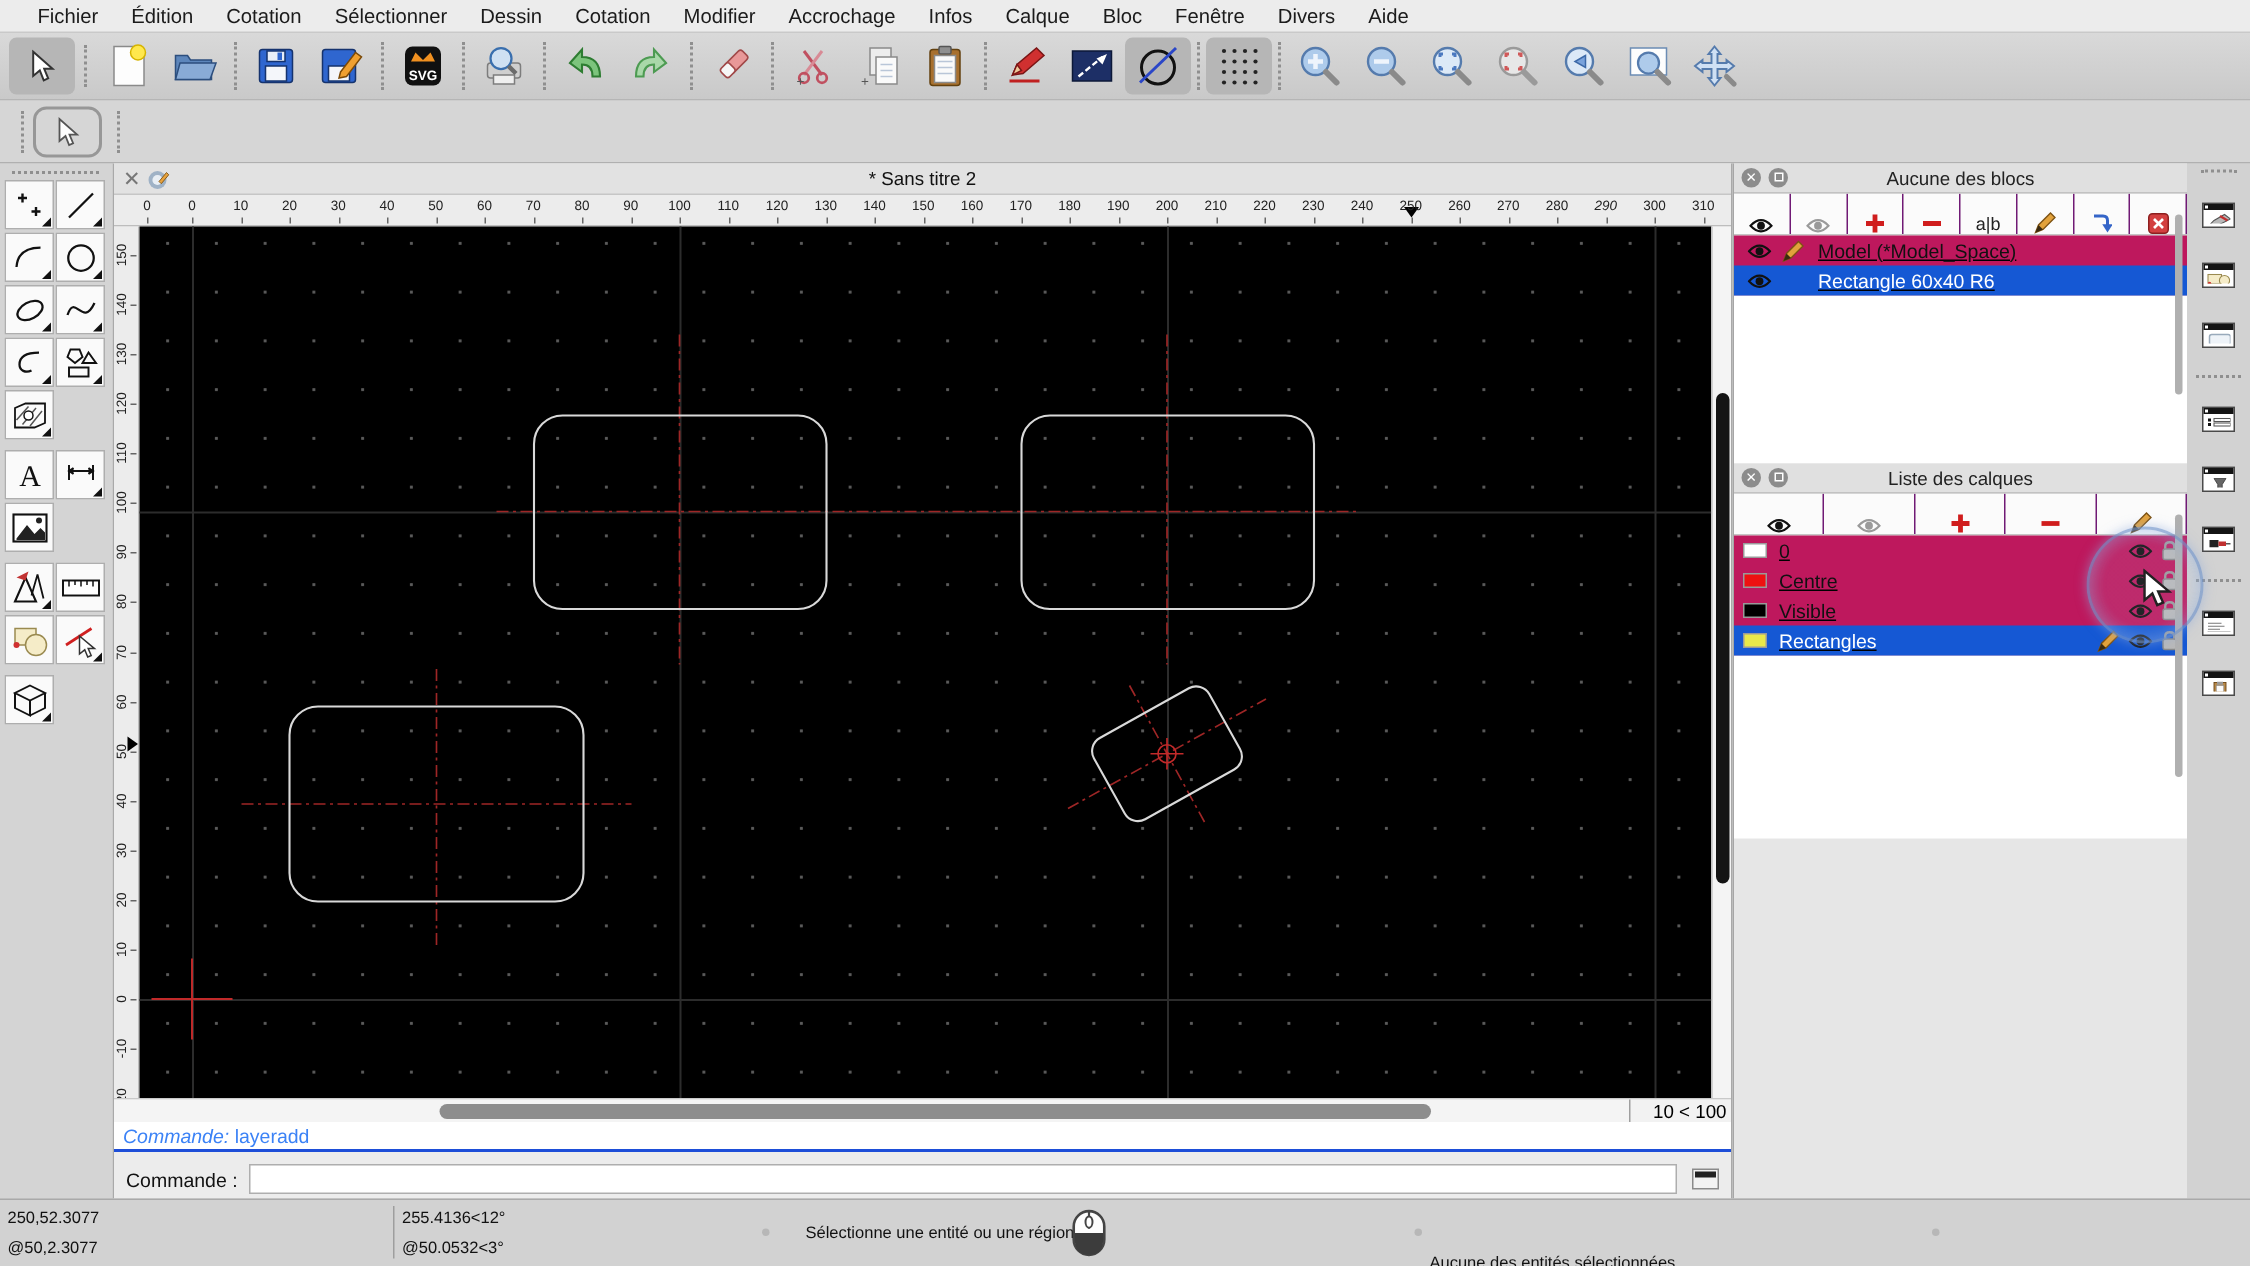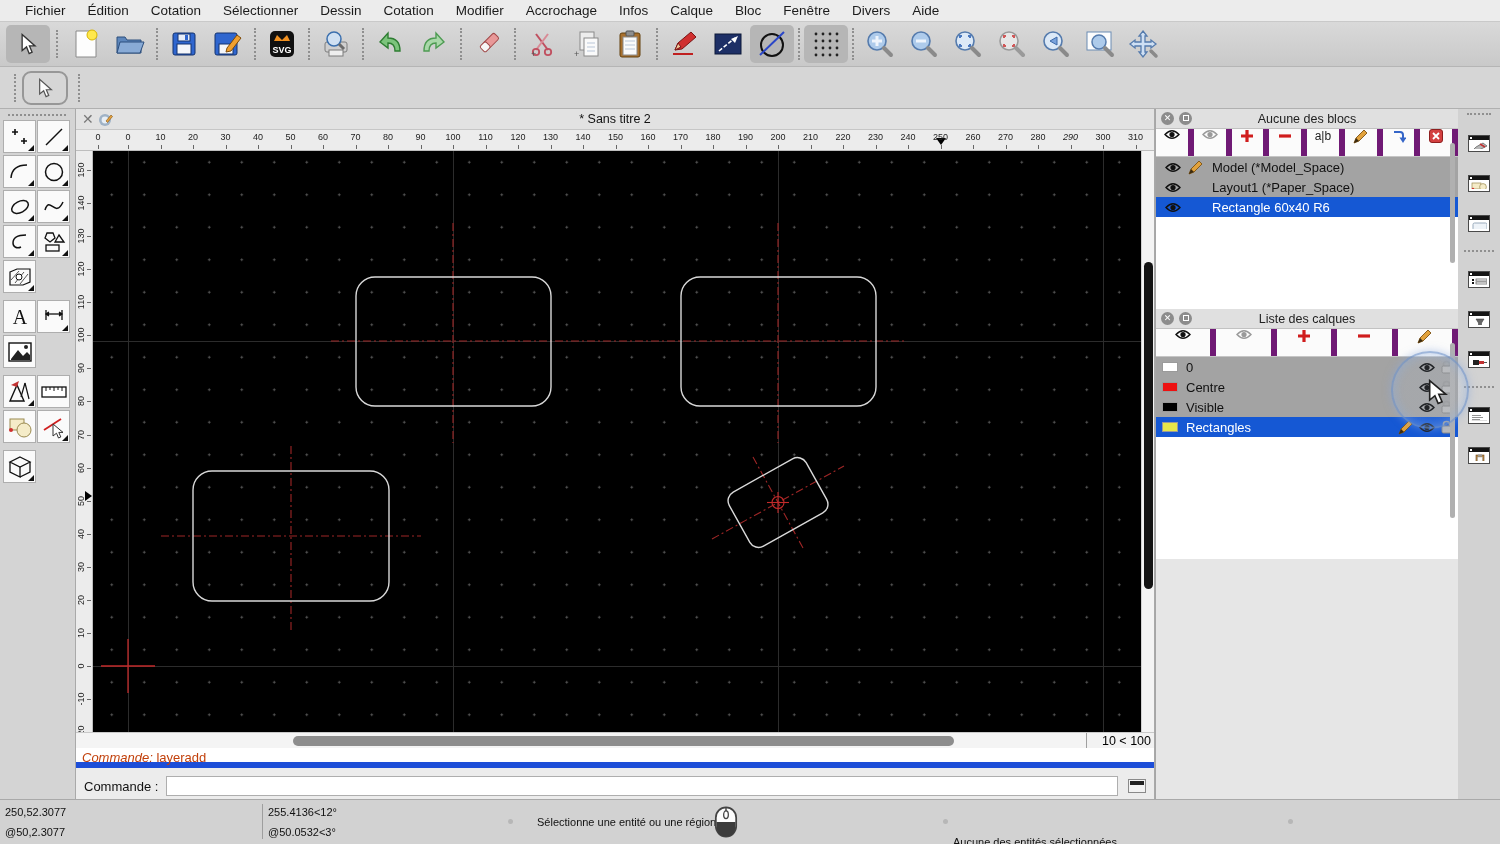--- a/index.html
+++ b/index.html
@@ -44,38 +44,38 @@
       linear-gradient(#2c2c2c 1px, transparent 1px),
       linear-gradient(90deg, #2c2c2c 1px, transparent 1px);
     background-size:32.5px 32.5px, 100% 325px, 325px 100%;
     background-position:2.5px 27.5px, 0 190px, 35px 0;}
   .v-scroll{width:13px;background:#f4f4f4;border-left:1px solid #d2d2d2;position:relative;flex:none;}
   .v-thumb{position:absolute;left:2px;top:111px;width:9px;height:327px;background:#141414;border-radius:5px;}
   .h-scrollrow{height:16px;display:flex;border-top:1px solid #c9c9c9;flex:none;}
   .h-track{flex:1;background:#f4f4f4;position:relative;}
   .h-thumb{position:absolute;left:217px;top:3px;width:661px;height:10px;background:#8d8d8d;border-radius:5px;}
   .scroll-corner{width:68px;background:#f2f2f2;border-left:1px solid #9f9f9f;font-size:12.5px;color:#000;text-align:right;padding:1px 3px 0 0;}
-  .history{height:20px;background:#fff;border-bottom:6px solid #1d4ed8;font-size:13px;color:#c2410c;padding:2px 0 0 6px;flex:none;}
+  .history{height:20px;background:#fff;border-bottom:2px solid #1d4ed8;font-size:13px;color:#3b82f6;padding:2px 0 0 6px;flex:none;}
   .history i{font-style:italic;}
   .cmdrow{height:36px;background:#ececec;display:flex;align-items:center;padding:0 8px;flex:none;}
   .cmdrow label{font-size:13px;color:#111;white-space:nowrap;}
   .cmd-input{flex:1;height:20px;margin:0 10px 0 8px;border:1px solid #aeaeae;background:#fff;font-size:13px;padding:0 4px;font-family:"Liberation Sans",sans-serif;}
   .cmd-btn{width:18px;height:14px;border:1px solid #8a8a8a;background:#f2f2f2;position:relative;}
   .cmd-btn::before{content:"";position:absolute;left:1px;right:1px;top:1px;height:4px;background:#222;}
   
   .rightcol{width:303px;background:#e6e6e6;border-left:1px solid #a6a6a6;display:flex;flex-direction:column;flex:none;position:relative;}
   .panel{display:flex;flex-direction:column;}
   .p-title{height:20px;background:#e0e0e0;border-bottom:1px solid #c2c2c2;position:relative;text-align:center;font-size:12.5px;color:#222;padding-top:3px;flex:none;}
   .p-close,.p-restore{position:absolute;top:3px;width:13px;height:13px;border-radius:50%;background:#8c8c8c;color:#fff;font-size:9px;line-height:13px;text-align:center;}
   .p-close{left:5px;}
   .p-restore{left:23px;}
   .p-restore i{display:block;margin:3px auto 0;width:6px;height:6px;border:1px solid #fff;}
   .p-toolbar{height:28px;display:flex;background:#fbfbfb;border-bottom:1px solid #c5c5c5;flex:none;}
-  .pt-cell{flex:1;border-right:6px solid #701a75;display:flex;align-items:flex-start;justify-content:center;font-size:12px;color:#222;}
-  .p-list{background:#a3a3a3;flex:none;}
+  .pt-cell{flex:1;border-right:1px solid #701a75;display:flex;align-items:flex-end;justify-content:center;font-size:12px;color:#222;}
+  .p-list{background:#be185d;flex:none;text-decoration:underline;}
   .row{height:20px;display:flex;align-items:center;font-size:13px;color:#111;padding-left:6px;position:relative;}
   .row.sel{background:#1558d4;color:#fff;}
   .r-eye{width:22px;display:flex;justify-content:center;}
   .r-pencil{width:22px;display:flex;justify-content:center;}
   .r-label{padding-left:6px;white-space:nowrap;}
   .swatch{width:16px;height:10px;border:1px solid #9a9a9a;margin-right:2px;flex:none;}
   .r-right{position:absolute;right:6px;display:flex;align-items:center;gap:6px;}
   .p-fill-white{background:#fff;}
   .p-scrollthumb{position:absolute;right:3px;width:5px;background:#b0b0b0;border-radius:3px;}
   .ab{font-size:12px;color:#222;}
@@ -750,30 +750,20 @@
               </svg>
             </span>
             <span class="r-pencil">
               <svg width="15" height="15" viewBox="0 0 15 15">
                 <path d="M1 14 L3 9 L11 1 L14 4 L6 12 Z" fill="#e2a23c" stroke="#7d5213" stroke-width="0.9"></path>
                 <path d="M1 14 L3 9 L6 12 Z" fill="#3a2a10"></path>
               </svg>
             </span>
             <span class="r-label">Model (*Model_Space)</span>
           </div>
-          <div class="row">
-            <span class="r-eye">
-              <svg width="16" height="11" viewBox="0 0 16 10">
-                <path d="M1 5 Q8 -2.5 15 5 Q8 12.5 1 5 Z" fill="none" stroke="#111" stroke-width="1.4"></path>
-                <circle cx="8" cy="5" r="2.6" fill="#111"></circle>
-              </svg>
-            </span>
-            <span class="r-pencil"></span>
-            <span class="r-label">Layout1 (*Paper_Space)</span>
-          </div>
           <div class="row sel">
             <span class="r-eye">
               <svg width="16" height="11" viewBox="0 0 16 10">
                 <path d="M1 5 Q8 -2.5 15 5 Q8 12.5 1 5 Z" fill="none" stroke="#111" stroke-width="1.4"></path>
                 <circle cx="8" cy="5" r="2.6" fill="#111"></circle>
               </svg>
             </span>
             <span class="r-pencil"></span>
             <span class="r-label">Rectangle 60x40 R6</span>
           </div>

